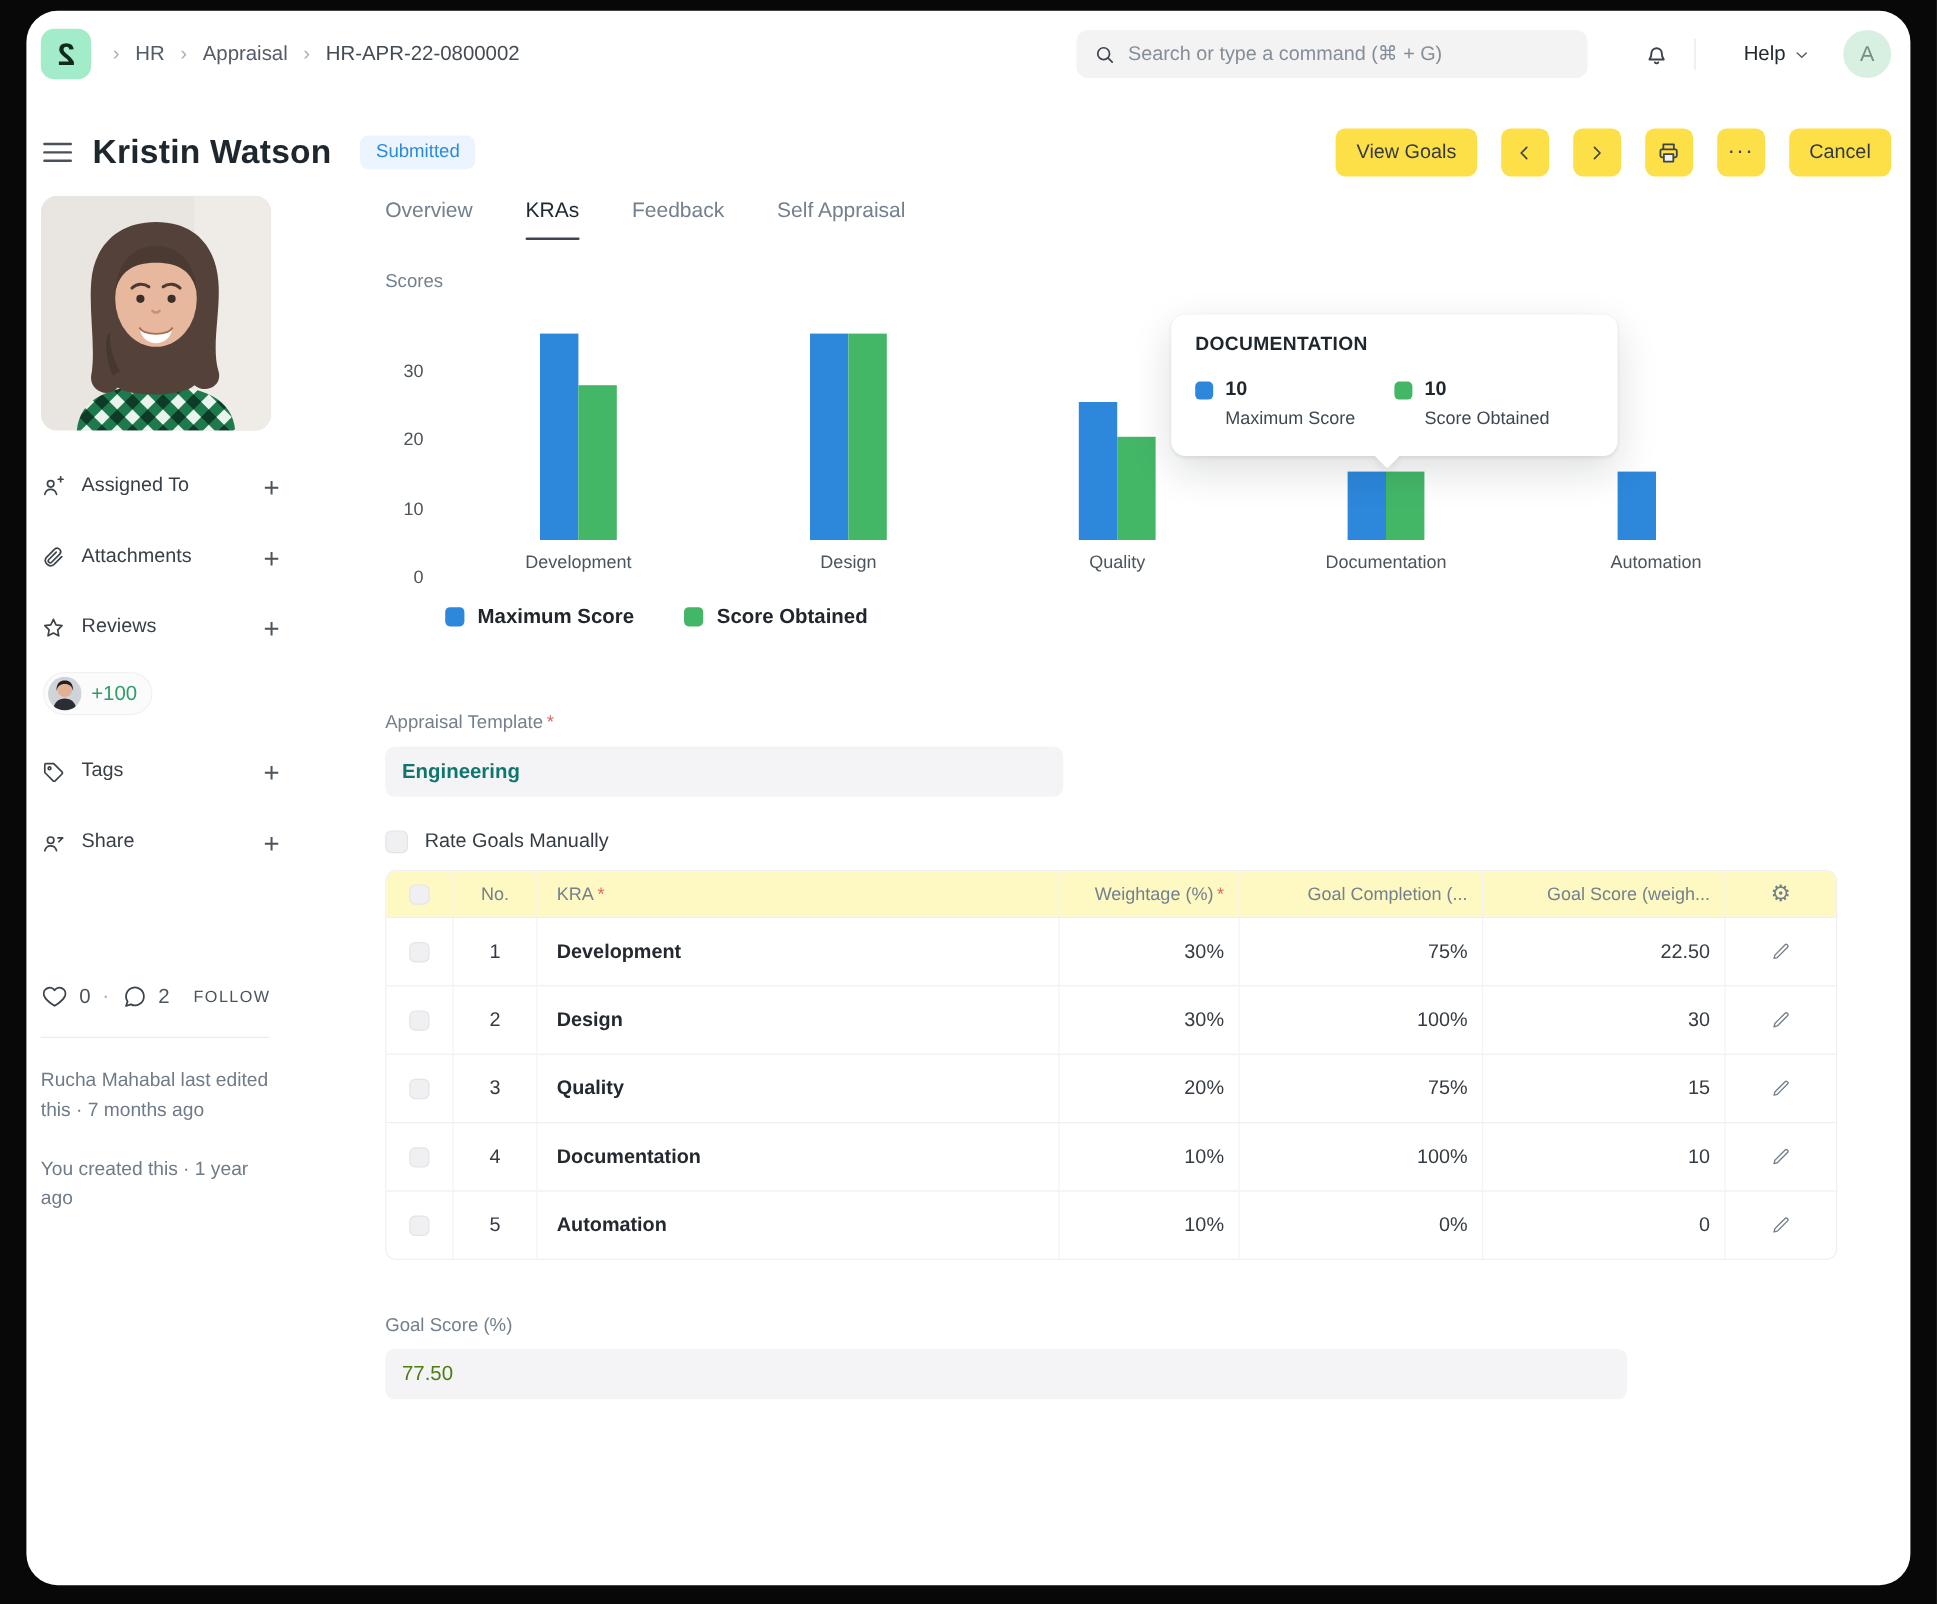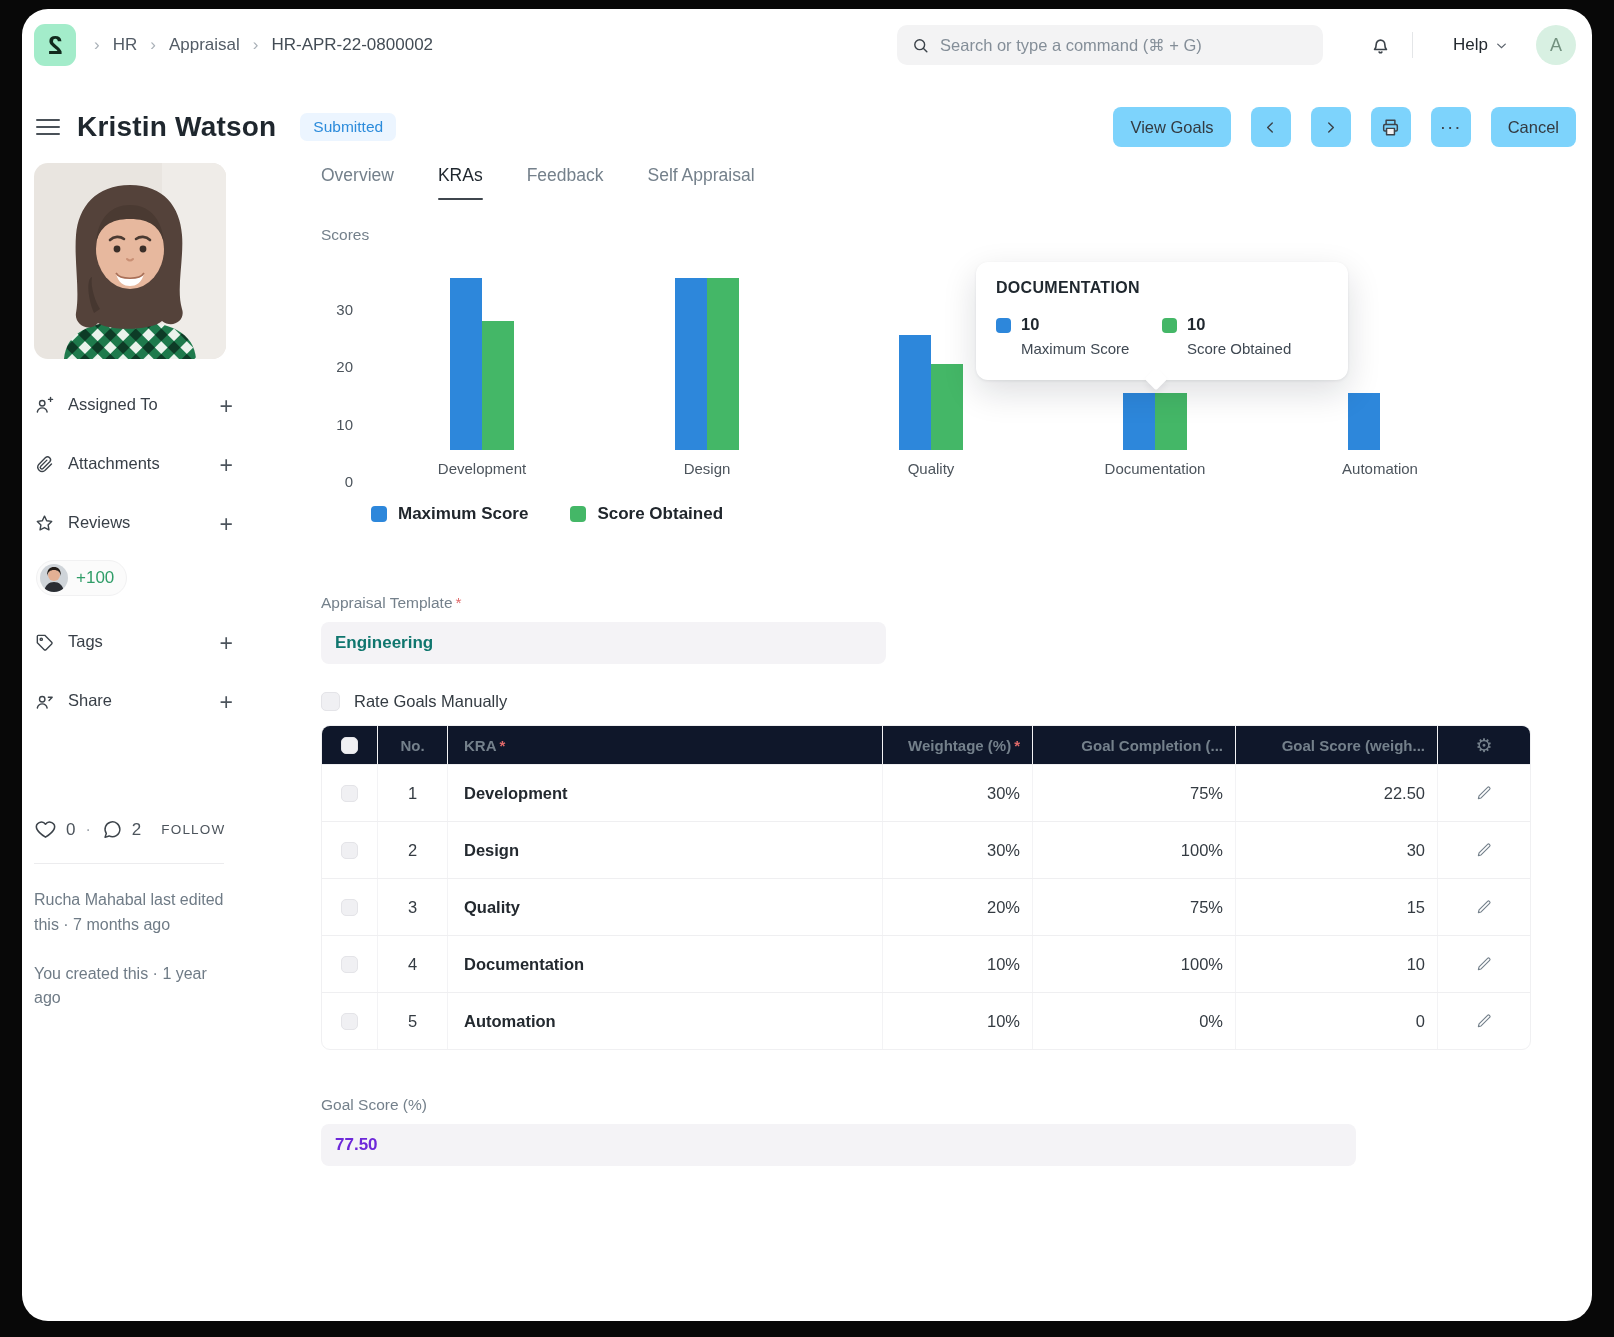--- a/index.html
+++ b/index.html
@@ -51,21 +51,21 @@
   .page-head { display:flex; align-items:center; padding:26px 16px 0 14px; }
   .burger { width:24px; display:flex; flex-direction:column; gap:5px; cursor:pointer; padding:4px 0; }
   .burger i { height:2px; background:#4a5158; border-radius:2px; }
   .page-title { font-size:28px; font-weight:700; color:#1f272e; margin-left:17px; letter-spacing:.2px; }
   .badge {
     margin-left:24px; background:#ecf5ff; color:#2b8bdb; font-size:15.5px;
     padding:5px 13px; border-radius:7px;
   }
   .head-actions { margin-left:auto; display:flex; align-items:center; gap:20px; }
   .btn {
-    height:40px; background:#7dd3fc; border:none; border-radius:8px;
+    height:40px; background:#fde047; border:none; border-radius:8px;
     font-family:inherit; font-size:16.5px; color:#333a41; padding:0 17px; cursor:pointer;
   }
   .btn.iconbtn { width:40px; padding:0; display:flex; align-items:center; justify-content:center; color:#3c434a; }
 
   
   .layout { display:flex; padding-left:12px; }
   .sidebar { width:205px; flex:none; padding-top:16px; }
   .portrait { width:192px; height:196px; border-radius:14px; overflow:hidden; cursor:pointer; display:block; }
   .sb-row { display:flex; align-items:flex-start; margin-top:36px; color:#383f47; }
   .sb-row .icon { color:#3c434a; }
@@ -127,35 +127,35 @@
   }
 
   
   .field-label { margin-top:70px; font-size:15.5px; color:#74808b; }
   .req { color:#e06a6a; margin-left:3px; }
   .field {
     margin-top:10px; height:42px; border-radius:8px; background:#f4f3f6;
     display:flex; align-items:center; padding:0 14px; font-size:17px; cursor:text;
   }
   .field.template { width:565px; font-weight:700; color:#0f766e; }
-  .field.readonly { width:1035px; color:#6d28d9; font-weight:700; }
+  .field.readonly { width:1035px; color:#4d7c0f; font-weight:400; }
   .check-row { display:flex; align-items:center; gap:14px; margin-top:28px; cursor:pointer; }
   .checkbox {
     width:19px; height:19px; border-radius:5px; background:#f0f0f3;
     border:1px solid #e4e4e8; flex:none; cursor:pointer;
   }
   .check-label { font-size:16.5px; color:#343b42; font-weight:500; }
 
   
   .grid-title { margin-top:50px; font-size:16px; color:#4c545c; font-weight:500; }
   .grid { margin-top:14px; border:1px solid #f0f0f2; border-radius:9px; }
   .trow { display:grid; grid-template-columns:56px 70px 435px 150px 203px 202px 92px; align-items:center; }
   .trow.head {
-    background:#0f172a; height:38px; border-radius:8px 8px 0 0;
-    color:#74808b; font-size:15px;font-weight:bold;
+    background:#fef9c3; height:38px; border-radius:8px 8px 0 0;
+    color:#74808b; font-size:15px;
   }
   .trow.body { height:57px; border-top:1px solid #efeff1; font-size:16.5px; color:#343b42; }
   .tc { height:100%; display:flex; align-items:center; padding:0 12px; border-right:1px solid #f3f3f5; }
   .tc:last-child { border-right:none; justify-content:center; }
   .tc.c-check { justify-content:center; }
   .tc.c-no { justify-content:center; }
   .tc.c-kra { padding-left:16px;text-align:right; }
   .trow.body .c-kra { font-weight:700; color:#23292f; }
   .tc.c-num { justify-content:flex-end; }
   .gear { font-size:19px; color:#74808b; cursor:pointer; line-height:1; }

